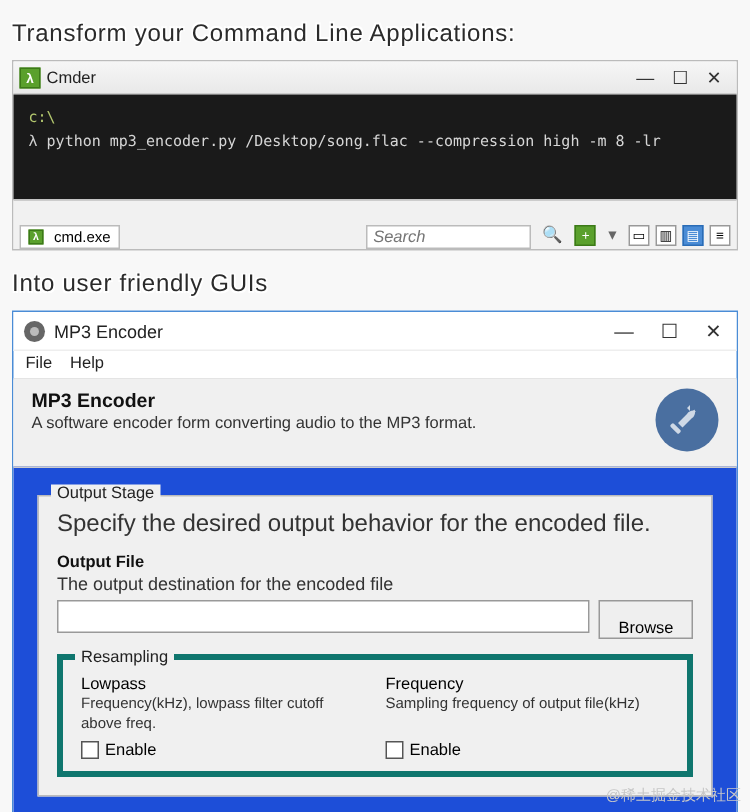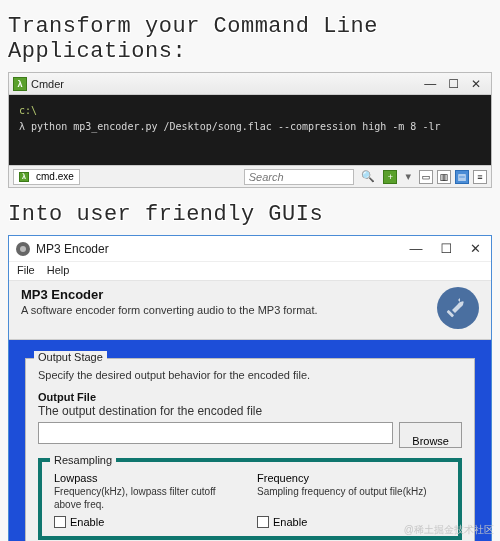--- a/index.html
+++ b/index.html
@@ -1,33 +1,33 @@
 <!DOCTYPE html>
 <html><head>
 <meta charset="utf-8">
 <style>
   * { box-sizing: border-box; margin: 0; padding: 0; }
   body { font-family: Arial, sans-serif; background: #f8f8f8; width: 500px; }
   .wrap { padding: 10px 8px; }
-  .headline { font-family: Liberation Mono, monospace; font-size: 22px; color: #2b2b2b; text-shadow: -1px -1px 0 #fff, 1px -1px 0 #fff, -1px 1px 0 #fff, 1px 1px 0 #fff; margin: 4px 0 8px 0; letter-spacing: 0.5px; }
+  .headline { font-family: Liberation Sans, sans-serif; font-size: 16px; color: #2b2b2b; text-shadow: -1px -1px 0 #fff, 1px -1px 0 #fff, -1px 1px 0 #fff, 1px 1px 0 #fff; margin: 4px 0 8px 0; letter-spacing: 0.5px; }
 
   
   .cmder { border: 1px solid #bbb; background: #fff; }
   .cmder-titlebar { display: flex; align-items: center; background: linear-gradient(#f6f6f6,#e9e9e9); border-bottom: 1px solid #ccc; height: 22px; padding: 0 4px; }
   .cmder-ico { width: 14px; height: 14px; background: #5aa02c; border: 1px solid #3c7a18; display: flex; align-items: center; justify-content: center; font-size: 9px; color: #fff; font-weight: bold; margin-right: 4px; }
   .title-txt { font-size: 11px; color: #222; flex: 1; }
   .winbtns { display: flex; gap: 12px; font-size: 12px; color: #333; padding-right: 6px; }
   .winbtns span { cursor: default; }
 
   .terminal { background: #1a1a1a; color: #d6d6d6; font-family: Consolas, monospace; font-size: 10px; padding: 8px 10px 30px 10px; line-height: 1.6; }
   .term-line1 { color: #b5c96f; }
   .term-prompt { color: #d0d0d0; }
   .term-cmd { color: #d6d6d6; }
 
-  .cmder-status { display: flex; align-items: center; background: #f1f1f1; border-top: 1px solid #ccc; height: 22px; padding: 0 4px; gap: 4px; }
+  .cmder-status { display: flex; align-items: flex-start; background: #f1f1f1; border-top: 1px solid #ccc; height: 22px; padding: 16px 4px; gap: 4px; }
   .tab-chip { display: flex; align-items: center; gap: 3px; background: #fff; border: 1px solid #bbb; height: 16px; padding: 0 5px; font-size: 10px; }
   .tab-chip .cmder-ico { width: 10px; height: 10px; font-size: 7px; }
   .status-spacer { flex: 1; }
   .search-box { width: 110px; height: 16px; border: 1px solid #bbb; font-size: 11px; font-style: italic; color: #999; padding: 0 4px; background: #fff; }
   .mag { font-size: 11px; color: #666; margin: 0 4px; }
   .tb-ico { width: 14px; height: 14px; border: 1px solid #999; display: inline-flex; align-items: center; justify-content: center; font-size: 9px; background: #fff; }
   .tb-green { background: #5aa02c; color: #fff; border-color: #3c7a18; }
   .tb-blue { background: #4a8cd6; color: #fff; border-color: #2a6cb6; }
 
   
@@ -41,21 +41,21 @@
   .gui-header { display: flex; align-items: flex-start; padding: 6px 12px 10px 12px; background: #f0f0f0; }
   .gui-header-txt { flex: 1; }
   .gui-h1 { font-size: 13px; font-weight: bold; color: #111; margin-bottom: 2px; }
   .gui-sub { font-size: 11px; color: #333; }
   .tool-badge { width: 42px; height: 42px; border-radius: 50%; background: #4a6fa0; display: flex; align-items: center; justify-content: center; margin-left: 8px; }
   .tool-badge svg { width: 24px; height: 24px; }
 
   .gui-content { border-top: 1px solid #ccc; padding: 14px 16px; background: #1d4ed8; }
   .fieldset { border: 1px solid #bbb; padding: 10px 12px 12px 12px; margin-top: 4px; position: relative; background: #f0f0f0; }
   .fieldset-legend { position: absolute; top: -8px; left: 8px; background: #f0f0f0; padding: 0 4px; font-size: 11px; color: #222; }
-  .fs-desc { font-size: 11px; color: #333; margin-bottom: 10px; }
+  .fs-desc { font-size: 16px; color: #333; margin-bottom: 10px; }
   .field-label { font-size: 11px; font-weight: bold; color: #111; }
   .field-desc { font-size: 12px; color: #333; margin: 1px 0 4px 0; }
   .row-file { display: flex; gap: 6px; margin-bottom: 10px; }
   .txt-input { flex: 1; height: 22px; border: 1px solid #999; background: #fff; padding: 0 4px; font-size: 11px; }
   .browse-btn { height: 22px; padding: 12px 12px; background: #efefef; border: 1px solid #999; font-size: 11px; cursor: pointer; }
 
   .inner-fieldset { border: 4px solid #0f766e; padding: 10px 12px 8px 12px; position: relative; background: #f0f0f0; }
   .cols { display: flex; gap: 14px; }
   .col { flex: 1; }
   .col-title { font-size: 11px; font-weight: normal; margin-bottom: 2px; }

